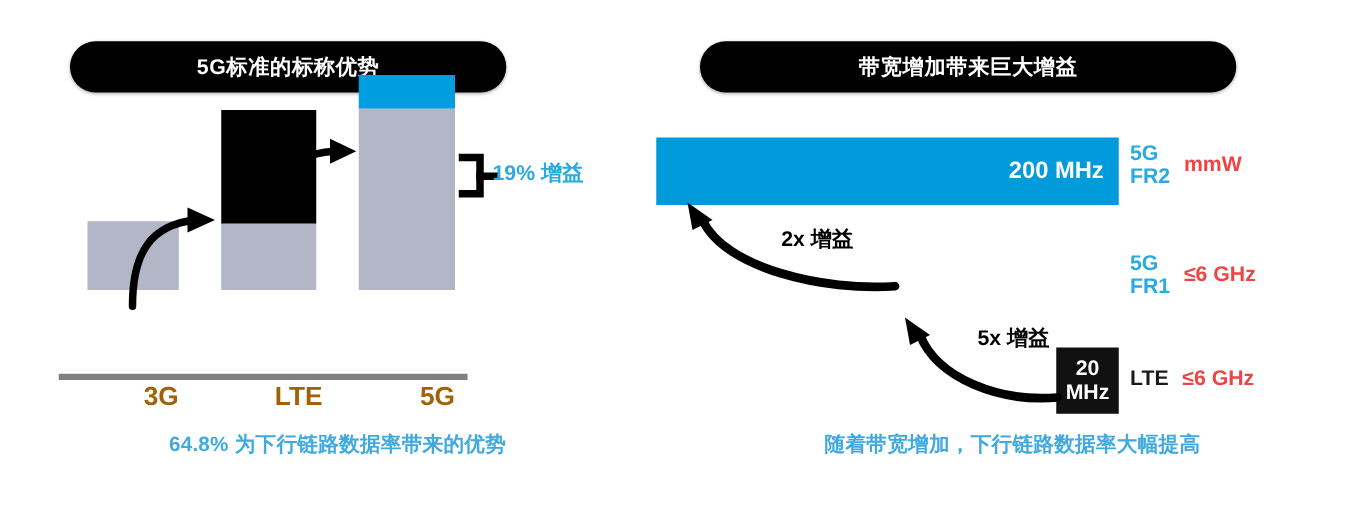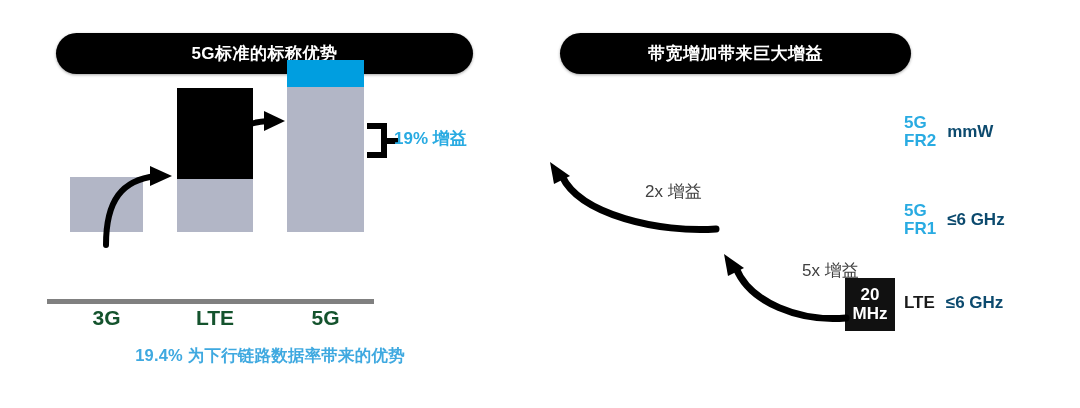--- a/index.html
+++ b/index.html
@@ -27,22 +27,22 @@
     border-radius: 21px;
     display: flex;
     align-items: center;
     justify-content: center;
     color: #ffffff;
     font-size: 17px;
     font-weight: 700;
     letter-spacing: 0.5px;
     box-shadow: 0 1px 3px rgba(0,0,0,0.35);
   }
-  #title-pill-left  { left: 56px;  top: 33px; width: 417px; }
-  #title-pill-right { left: 20px;  top: 33px; width: 351px; text-align: center; }
+  #title-pill-left  { left: 56px;  top: 33px; width: 349px; }
+  #title-pill-right { left: 20px;  top: 33px; width: 429px; text-align: center; }
 
   
   #left-chart { position: absolute; left: 0; top: 0; width: 540px; height: 340px; }
   .bar-col { position: absolute; bottom: 108px; }
   .bar-gray  { background: #b2b6c6; width: 100%; }
   .bar-black { background: #000000;  width: 100%; }
   .bar-blue  { background: #009ee0;  width: 100%; }
 
   #bar-3g  { left: 70px;  width: 73px; }
   #bar-lte { left: 177px; width: 76px; }
@@ -52,22 +52,22 @@
     position: absolute;
     left: 47px; top: 299px;
     width: 327px; height: 5px;
     background: #808080;
   }
   .bar-tick-label {
     position: absolute;
     top: 306px;
     font-size: 21px;
     font-weight: 700;
-    color: #14532d;
-    text-align: center;
+    color: #a16207;
+    text-align: right;
   }
   #tick-3g  { left: 70px;  width: 73px; }
   #tick-lte { left: 172px; width: 86px; }
   #tick-5g  { left: 287px; width: 77px; }
 
   #bar-artifact {
     position: absolute;
     left: 311px; top: 259px;
     width: 9px; height: 6px;
     background: #ffffff;
@@ -130,38 +130,37 @@
 
   .bw-rowlabel { position: absolute; display: flex; align-items: center; }
   .bw-tech {
     color: #29abe2;
     font-size: 17px;
     font-weight: 600;
     line-height: 1.06;
     white-space: nowrap;
   }
   .bw-band {
-    color: #0c4a6e;
+    color: #ef4444;
     font-size: 17px;
     font-weight: 600;
     white-space: nowrap;
     margin-left: 11px;
   }
   #bw-label-fr2 { left: 364px; top: 114px; }
   #bw-label-fr1 { left: 364px; top: 202px; }
   #bw-label-lte { left: 364px; top: 293px; }
   #bw-label-lte .bw-tech { color: #1a1a1a; }
 
   .mult-badge {
     position: absolute;
     font-size: 17px;
-    font-weight: 400;
-    color: #404040;
-    white-space: nowrap;
-    margin-left: 20px;
+    font-weight: 700;
+    color: #000000;
+    white-space: nowrap;
   }
   #mult-2x { left: 85px;  top: 180px; }
   #mult-5x { left: 242px; top: 259px; }
 </style>
 </head>
 <body>
 
 <div class="panel" id="panel-left">
 
   <div class="title-pill" id="title-pill-left">5G标准的标称优势</div>
@@ -204,27 +203,30 @@
 
       <g stroke="#000000" stroke-width="6" fill="none" stroke-linecap="square">
         <path d="M 370 126 L 384 126 L 384 155 L 370 155"></path>
         <path d="M 384 141 L 396 141"></path>
       </g>
     </svg>
 
     <div class="gain-badge" id="gain-19">19% 增益</div>
   </div>
 
-  <div class="caption" id="caption-left">19.4% 为下行链路数据率带来的优势</div>
+  <div class="caption" id="caption-left">64.8% 为下行链路数据率带来的优势</div>
 </div>
 
 <div class="panel" id="panel-right">
 
   <div class="title-pill" id="title-pill-right">带宽增加带来巨大增益</div>
 
+  <div class="bw-bar" id="bw-bar-200">
+    <span>200 MHz</span>
+  </div>
   <div class="bw-rowlabel" id="bw-label-fr2">
     <span class="bw-tech">
       <span>5G</span><br>
       <span>FR2</span>
     </span>
     <span class="bw-band">mmW</span>
   </div>
 
   <div class="bw-rowlabel" id="bw-label-fr1">
     <span class="bw-tech">
@@ -250,13 +252,14 @@
     </g>
     <g>
       <path d="M 306 318 C 260 322, 210 303, 196 268" fill="none" stroke="#000000" stroke-width="7" stroke-linecap="round"></path>
       <path d="M 184 254 L 204 268 L 188 276 Z" fill="#000000"></path>
     </g>
   </svg>
 
   <div class="mult-badge" id="mult-2x">2x 增益</div>
   <div class="mult-badge" id="mult-5x">5x 增益</div>
 
+  <div class="caption" id="caption-right">随着带宽增加，下行链路数据率大幅提高</div>
 </div>
 
 </body></html>

